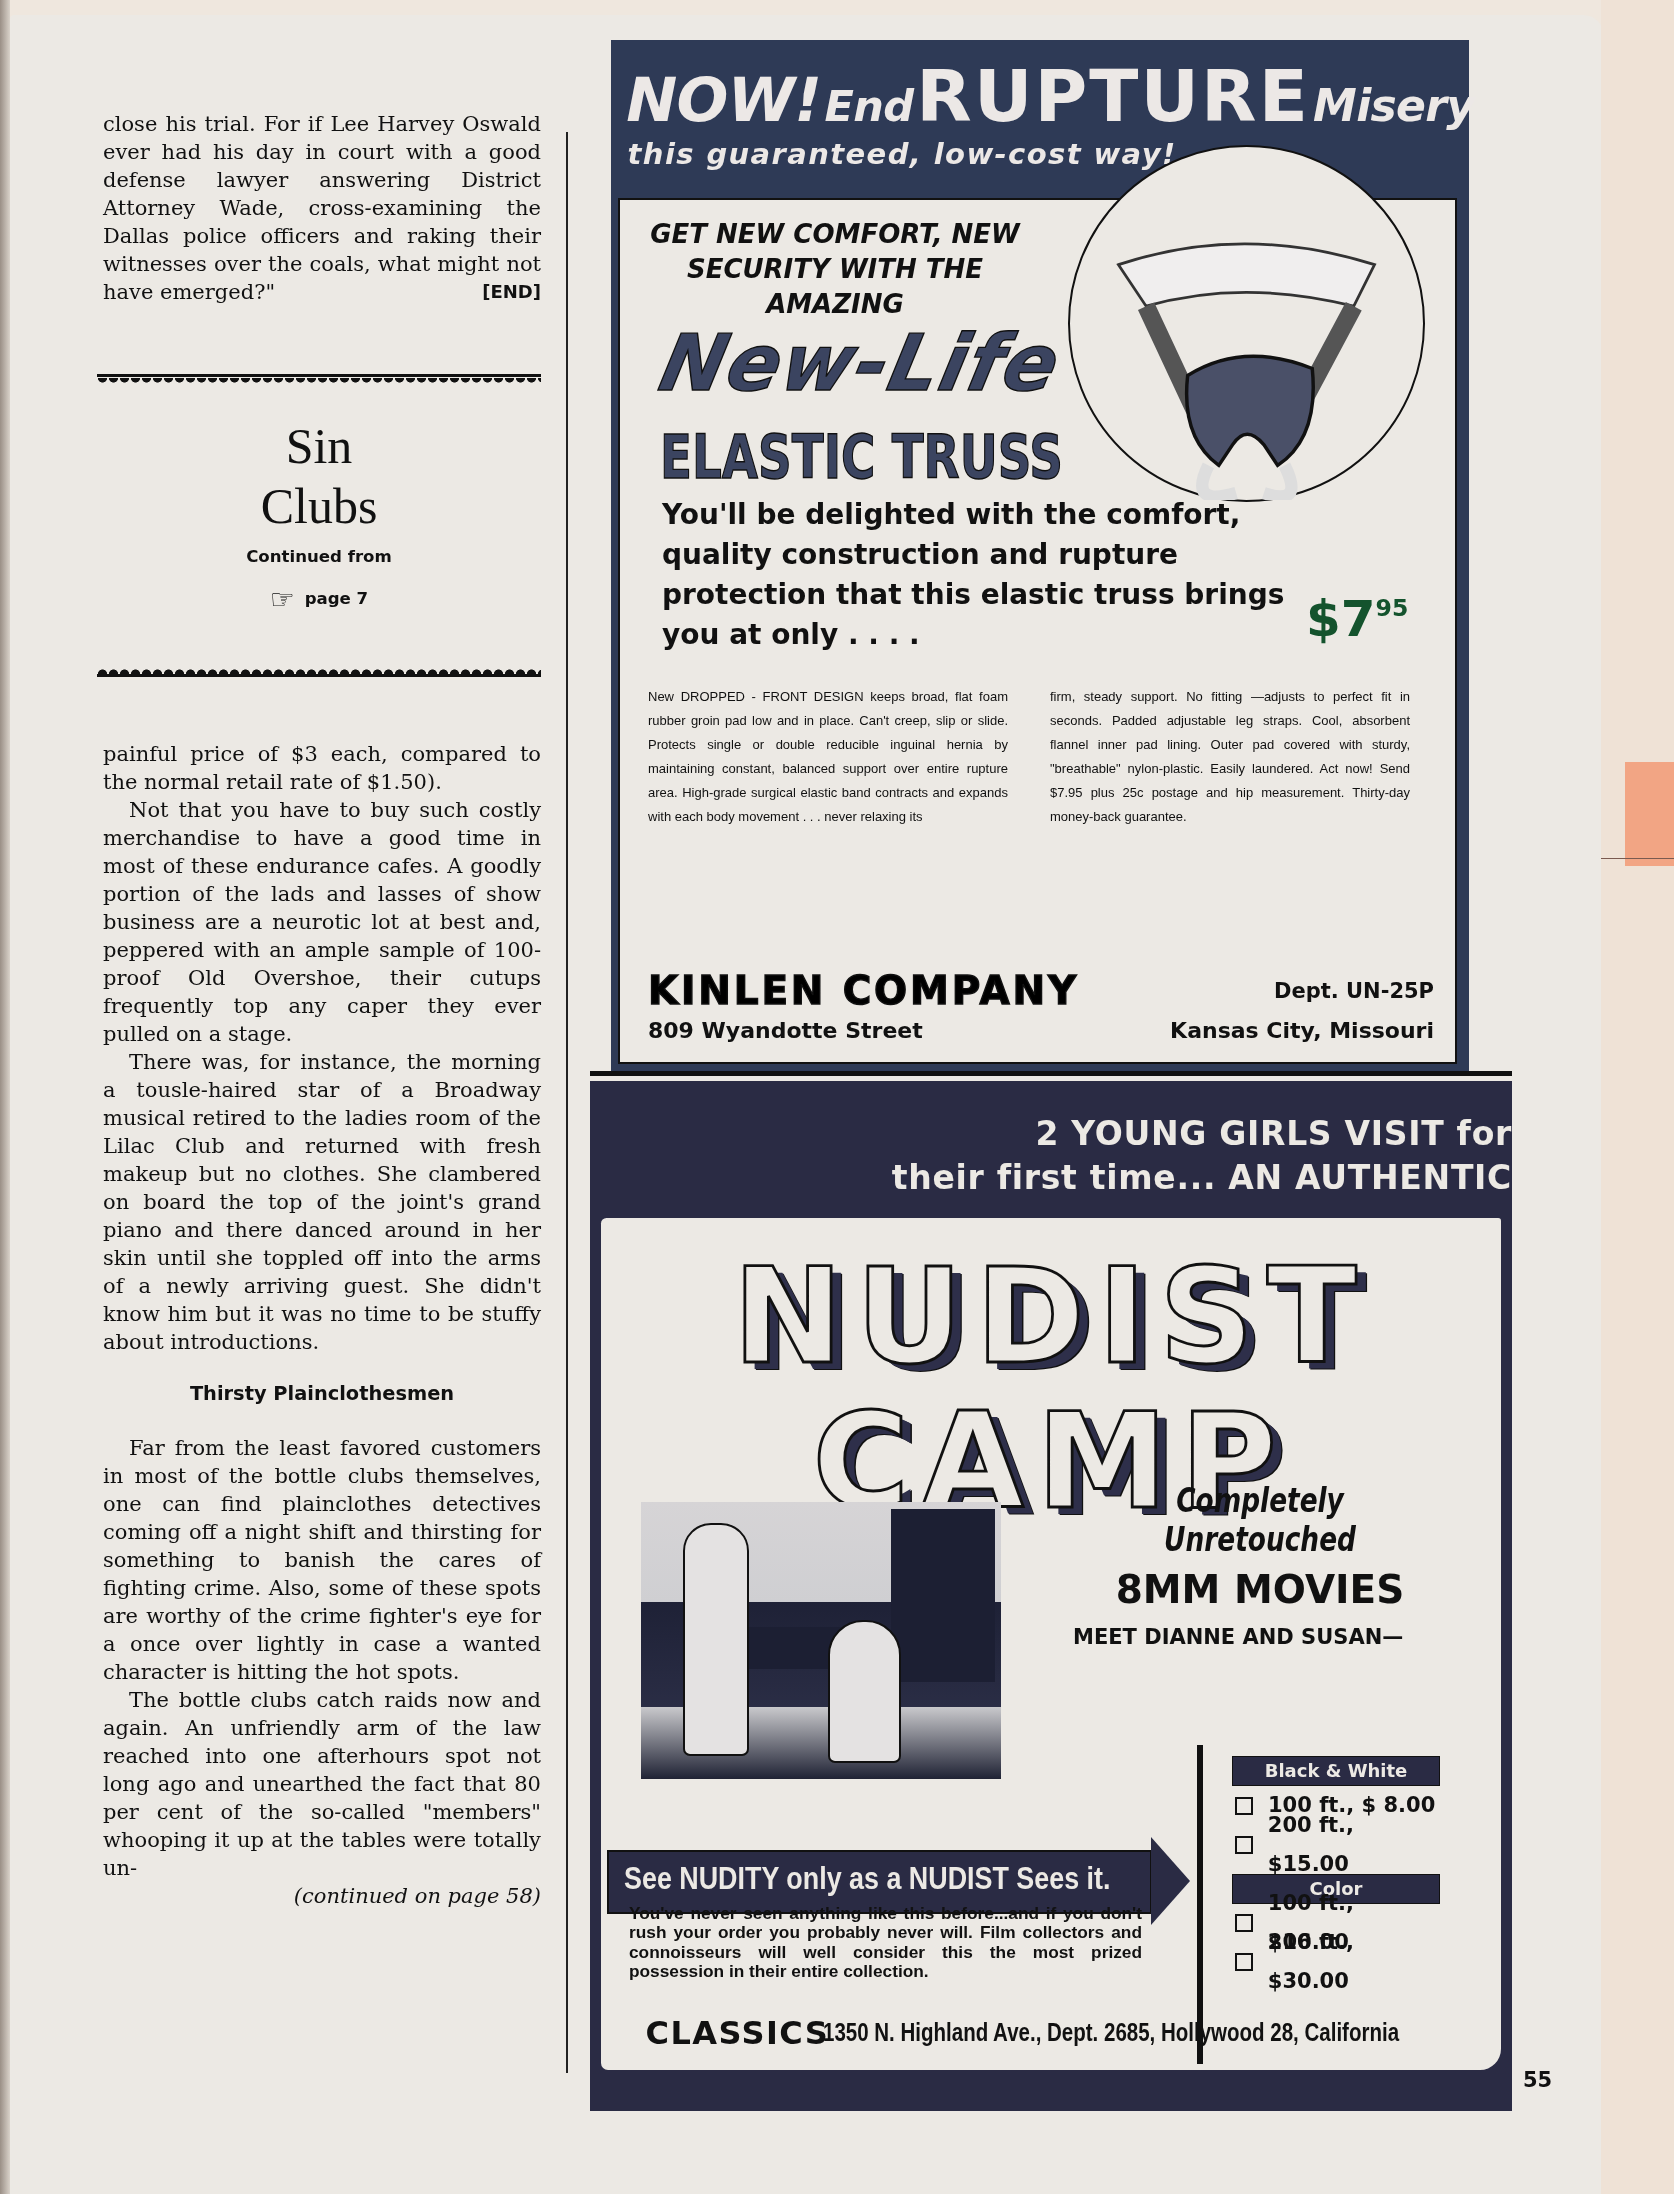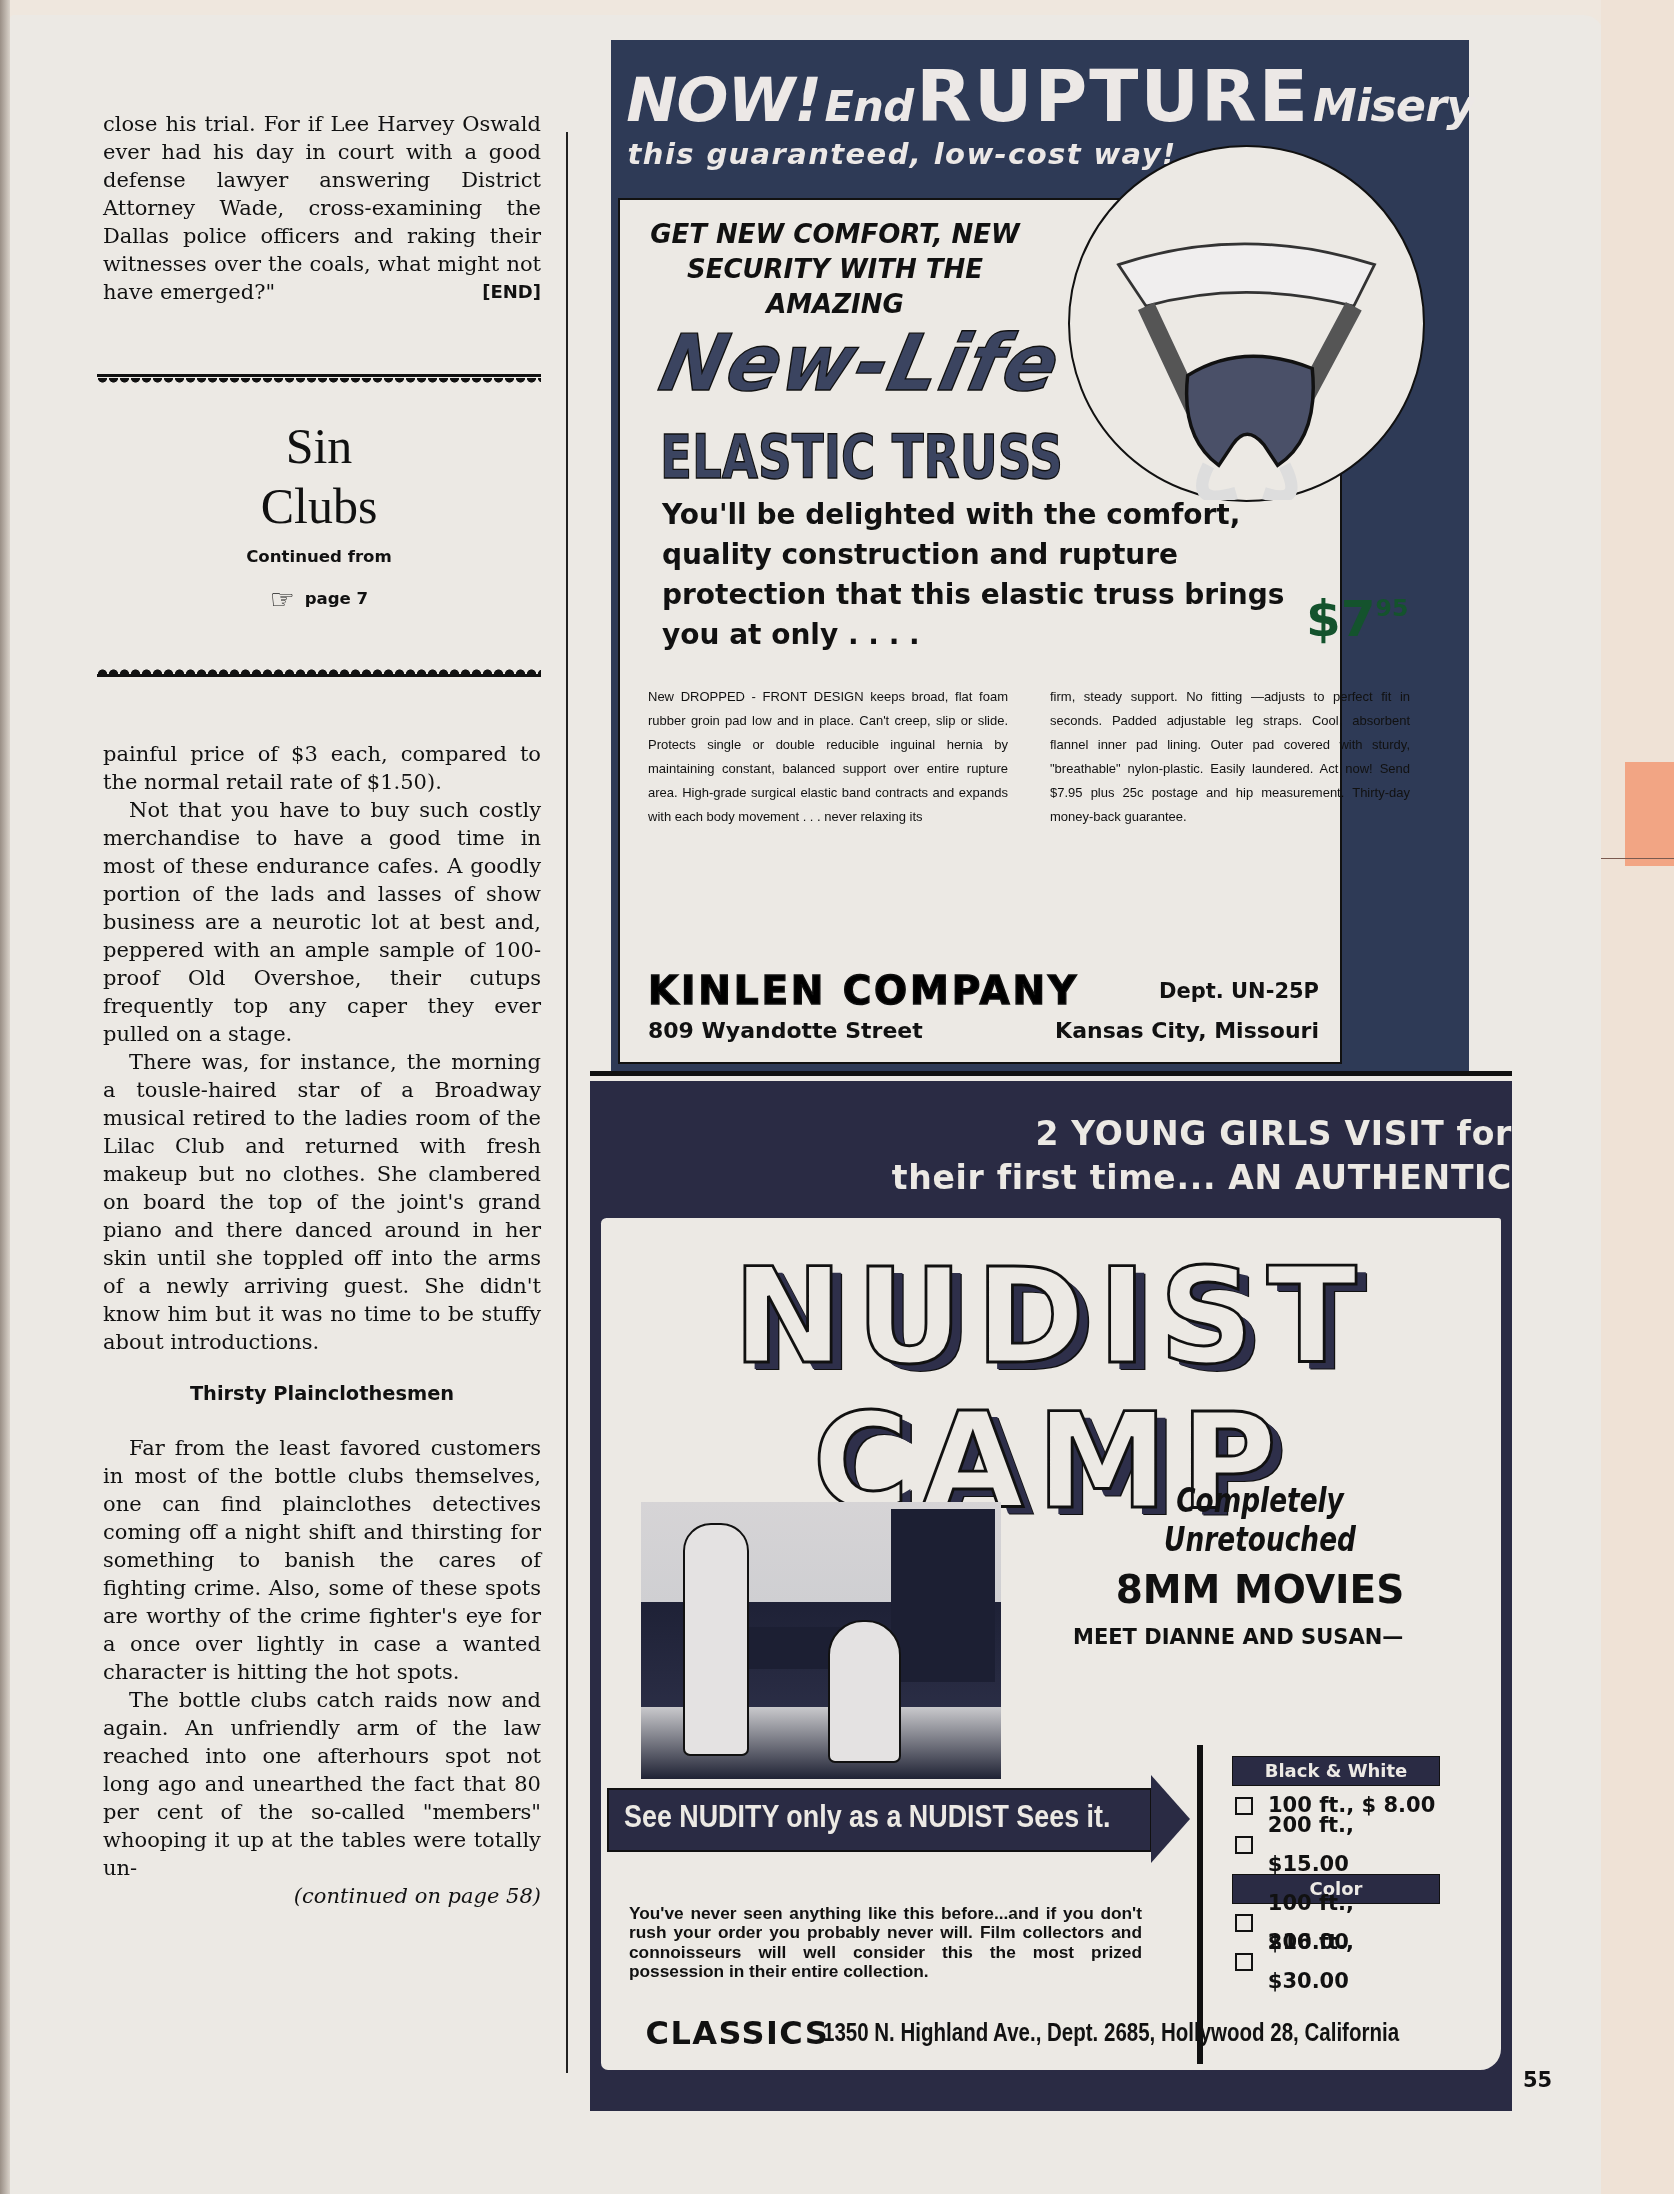--- a/index.html
+++ b/index.html
@@ -28,21 +28,21 @@
   .cont{text-align:right;font-style:italic;}
 
   
   .truss{position:absolute;left:611px;top:40px;width:858px;height:1031px;background:#2e3a56;}
   .truss .headline{position:absolute;left:15.2px;top:14px;color:#ece8e6;font-family:"DejaVu Sans",sans-serif;font-weight:bold;white-space:nowrap;letter-spacing:-0.7px;}
   .truss .h-now{font-size:61px;font-style:italic;}
   .truss .h-end{font-size:43px;font-style:italic;}
   .truss .h-rup{font-size:72px;letter-spacing:2.1px;}
   .truss .h-mis{font-size:44px;font-style:italic;}
   .truss .sub{position:absolute;left:16.6px;top:97px;color:#ece8e6;font-family:"DejaVu Sans",sans-serif;font-weight:bold;font-style:italic;font-size:29px;letter-spacing:1.4px;}
-  .truss .inner{position:absolute;left:7px;top:158px;width:724px;height:866px;background:#ece9e4;border:2.1px solid #111;box-sizing:border-box;}
+  .truss .inner{position:absolute;left:7px;top:158px;width:839px;height:866px;background:#ece9e4;border:2.1px solid #111;box-sizing:border-box;}
   .circle{position:absolute;left:448px;top:-55px;width:353px;height:353px;border-radius:50%;background:#ece9e4;border:2.8px solid #111;}
   .get{position:absolute;left:21px;top:16.6px;width:388px;text-align:center;font-family:"DejaVu Sans",sans-serif;font-weight:bold;font-style:italic;font-size:26px;line-height:35px;}
   .newlife{position:absolute;left:42px;top:118px;font-family:"DejaVu Sans",sans-serif;font-weight:bold;font-style:italic;font-size:78px;color:#3b4460;letter-spacing:1.4px;-webkit-text-stroke:1.4px #111;transform:skewX(-12deg);}
   .truss-name{position:absolute;left:40px;top:222px;font-family:"DejaVu Sans",sans-serif;font-weight:bold;font-size:60px;color:#3b4460;-webkit-text-stroke:1.4px #111;transform:scaleX(0.78);transform-origin:left;}
   .pitch{position:absolute;left:42px;top:295px;width:624px;font-family:"DejaVu Sans",sans-serif;font-weight:bold;font-size:28px;line-height:40px;}
   .price{position:absolute;left:686px;top:390px;font-family:"DejaVu Sans",sans-serif;font-weight:bold;font-size:50px;color:#14532d;}
   .price sup{font-size:23.6px;vertical-align:top;line-height:36px;}
   .body2{position:absolute;top:485px;width:360px;font-family:Liberation Sans, sans-serif;font-size:13px;line-height:24px;text-align:justify;}
   .kinlen{position:absolute;left:28px;top:768px;font-family:"DejaVu Sans",sans-serif;font-weight:bold;font-size:39px;letter-spacing:2.8px;color:#000000;-webkit-text-stroke:1.4px #111;}
   .street{position:absolute;left:28px;top:818px;font-family:"DejaVu Sans",sans-serif;font-weight:bold;font-size:22px;}
@@ -60,21 +60,21 @@
   .photo{position:absolute;left:40px;top:284px;width:360px;height:277px;background:linear-gradient(180deg,#d6d4d6 0,#cfcfd2 36%,#1e2136 36%,#2a2d45 74%,#c9c9cc 74%,#1f2234 100%);}
   .photo .fig1{position:absolute;left:42px;top:21px;width:62px;height:229px;background:#e4e2e2;border:2.8px solid #111;border-radius:28px 28px 7px 7px;}
   .photo .fig2{position:absolute;left:187px;top:118px;width:69px;height:139px;background:#e4e2e2;border:2.8px solid #111;border-radius:35px 35px 7px 7px;}
   .photo .tree{position:absolute;left:250px;top:7px;width:104px;height:173px;background:#1c1f33;}
   .photo .bar{position:absolute;left:83px;top:125px;width:152px;height:42px;background:#1c1f33;}
   .copy1{position:absolute;left:444px;top:263px;width:430px;text-align:center;}
   .copy1 .cu{font-family:"DejaVu Sans",sans-serif;font-weight:bold;font-style:italic;font-size:33px;transform:scaleX(0.8);}
   .copy1 .mm{font-family:"DejaVu Sans",sans-serif;font-weight:bold;font-size:39px;margin-top:8.3px;}
   .copy1 .meet{font-family:"DejaVu Sans",sans-serif;font-weight:bold;font-size:21px;margin-top:12.5px;text-align:left;padding-left:28px;}
   .copy1 .desc{font-family:"Liberation Sans",sans-serif;font-weight:bold;font-size:18.7px;line-height:26px;text-align:justify;margin-top:7px;padding-left:14px;}
-  .arrow{position:absolute;left:5.5px;top:570px;width:541px;height:60px;background:#2a2b44;border:2.1px solid #111;}
+  .arrow{position:absolute;left:5.5px;top:632px;width:541px;height:60px;background:#2a2b44;border:2.1px solid #111;}
   .arrow::after{content:"";position:absolute;right:-40px;top:-15.2px;border-left:39px solid #2a2b44;border-top:44px solid transparent;border-bottom:44px solid transparent;}
   .arrow span{position:absolute;left:15.2px;top:8.3px;color:#ece9e4;font-family:"Liberation Sans",sans-serif;font-weight:bold;font-size:32px;transform:scaleX(0.84);transform-origin:left;white-space:nowrap;}
   .fine{position:absolute;left:28px;top:686px;width:513px;font-family:"Liberation Sans",sans-serif;font-weight:bold;font-size:17.3px;line-height:19.4px;text-align:justify;}
   .divider{position:absolute;left:596px;top:527px;width:5.5px;height:319px;background:#111;}
   .order{position:absolute;left:631px;top:538px;width:208px;}
   .order .lbl{background:#2a2b44;color:#ece9e4;font-family:"DejaVu Sans",sans-serif;font-weight:bold;font-size:18px;text-align:center;height:28px;line-height:28px;border:1.4px solid #111;}
   .order .opt{font-family:"DejaVu Sans",sans-serif;font-weight:bold;font-size:21px;height:39px;line-height:39px;display:flex;align-items:center;}
   .order .box{display:inline-block;width:14px;height:14px;border:2.1px solid #111;margin-right:15.2px;margin-left:2.8px;}
   .order .gap{height:9.7px;}
   .classics{position:absolute;left:16.6px;top:796px;font-family:"DejaVu Sans",sans-serif;font-weight:bold;font-size:32px;letter-spacing:1.4px;margin-left:28px;}

